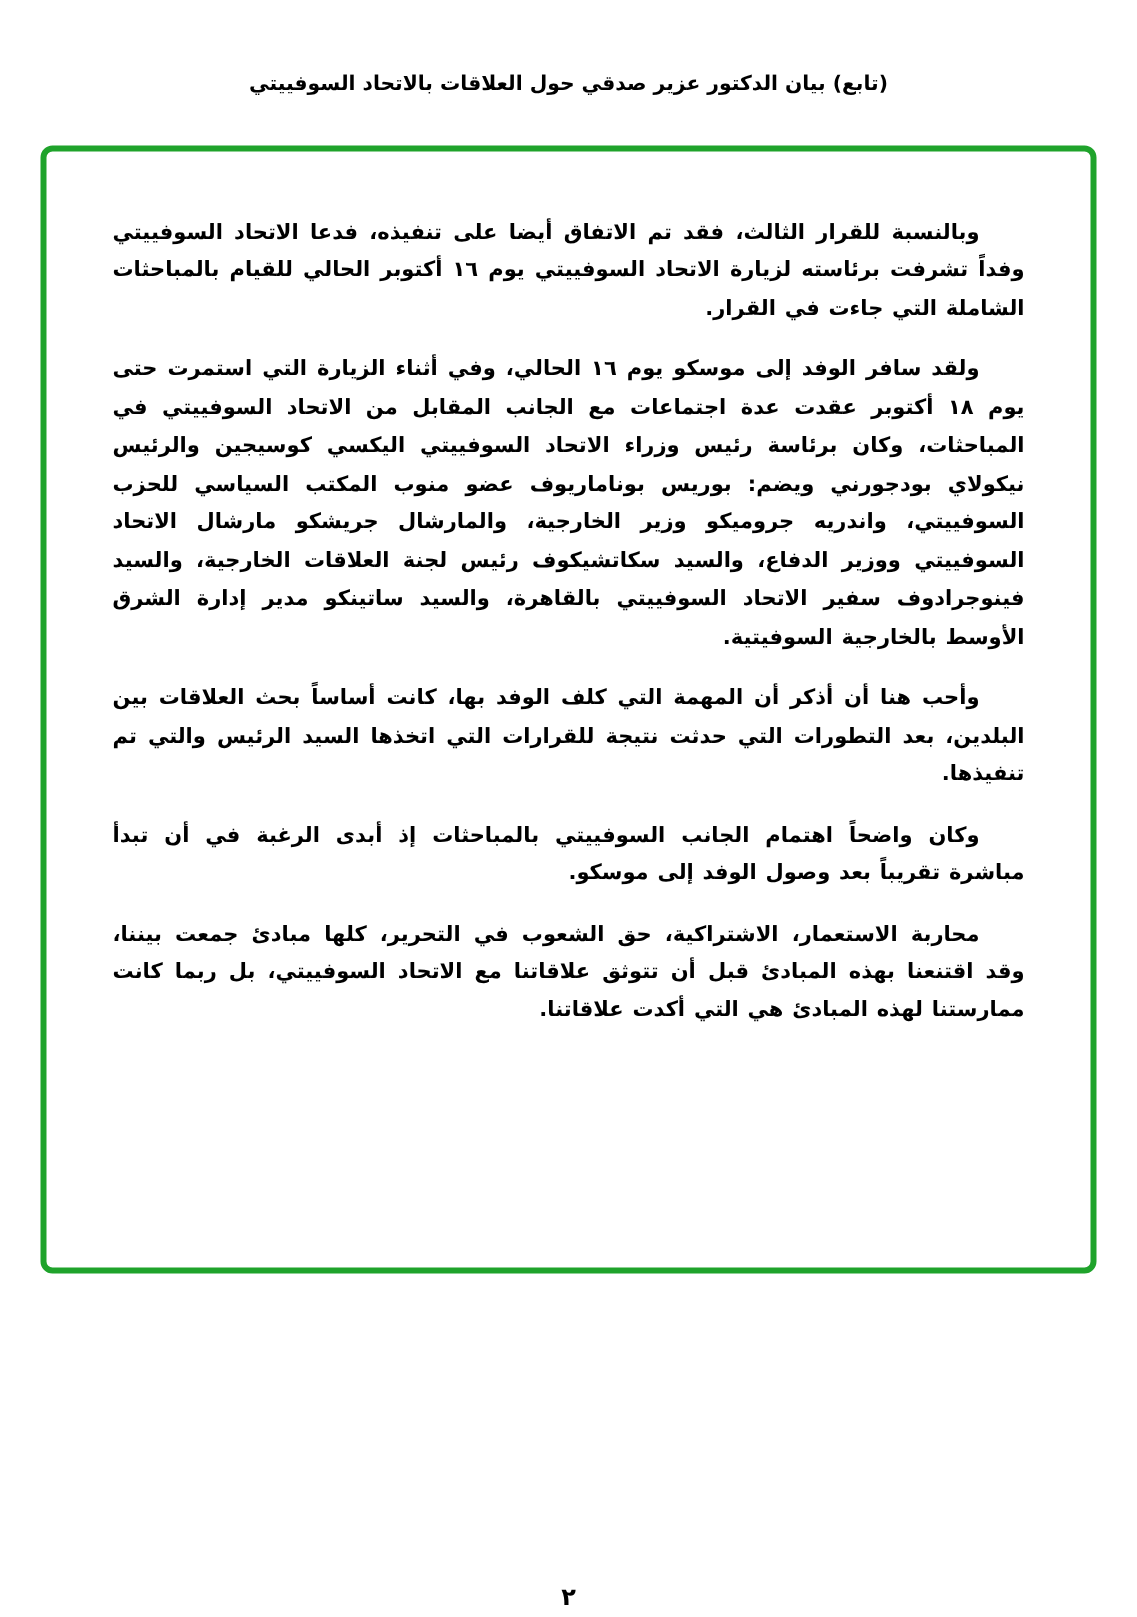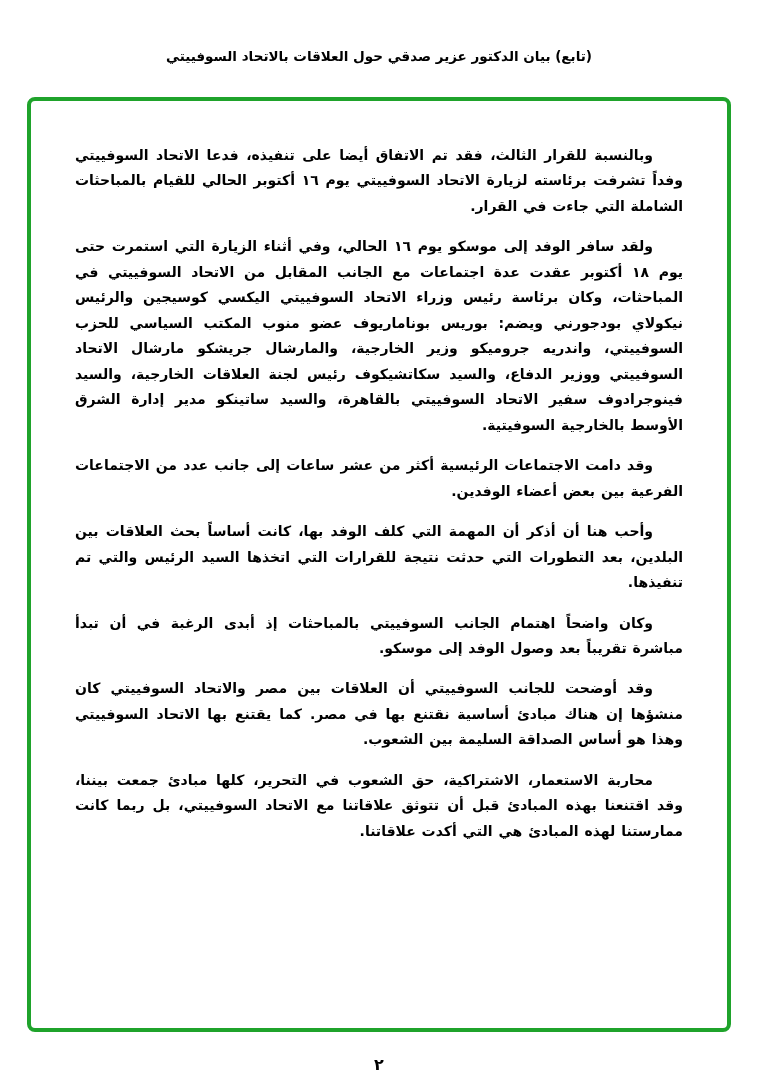--- a/index.html
+++ b/index.html
@@ -25,21 +25,21 @@
     font-size: 13.5px;
     font-weight: bold;
     color: #000000;
   }
 
   .green-frame {
     position: absolute;
     left: 27px;
     right: 27px;
     top: 85px;
-    height: 935px;
+    height: 752px;
     border: 4px solid #1fa32b;
     border-radius: 8px;
     padding: 42px 44px 28px 44px;
     overflow: hidden;
     background: #ffffff;
   }
 
   .doc-body {
     direction: rtl;
     text-align: justify;
@@ -74,23 +74,21 @@
 <body>
 
 <div class="page">
 
   <div class="doc-header">(تابع) بيان الدكتور عزير صدقي حول العلاقات بالاتحاد السوفييتي</div>
 
   <div class="green-frame">
     <div class="doc-body">
       <p>وبالنسبة للقرار الثالث، فقد تم الاتفاق أيضا على تنفيذه، فدعا الاتحاد السوفييتي وفداً تشرفت برئاسته لزيارة الاتحاد السوفييتي يوم ١٦ أكتوبر الحالي للقيام بالمباحثات الشاملة التي جاءت في القرار.</p>
       <p>ولقد سافر الوفد إلى موسكو يوم ١٦ الحالي، وفي أثناء الزيارة التي استمرت حتى يوم ١٨ أكتوبر عقدت عدة اجتماعات مع الجانب المقابل من الاتحاد السوفييتي في المباحثات، وكان برئاسة رئيس وزراء الاتحاد السوفييتي اليكسي كوسيجين والرئيس نيكولاي بودجورني ويضم: بوريس بوناماريوف عضو منوب المكتب السياسي للحزب السوفييتي، واندريه جروميكو وزير الخارجية، والمارشال جريشكو مارشال الاتحاد السوفييتي ووزير الدفاع، والسيد سكاتشيكوف رئيس لجنة العلاقات الخارجية، والسيد فينوجرادوف سفير الاتحاد السوفييتي بالقاهرة، والسيد ساتينكو مدير إدارة الشرق الأوسط بالخارجية السوفيتية.</p>
-      <p>وقد دامت الاجتماعات الرئيسية أكثر من عشر ساعات إلى جانب عدد من الاجتماعات الفرعية بين بعض أعضاء الوفدين.</p>
       <p>وأحب هنا أن أذكر أن المهمة التي كلف الوفد بها، كانت أساساً بحث العلاقات بين البلدين، بعد التطورات التي حدثت نتيجة للقرارات التي اتخذها السيد الرئيس والتي تم تنفيذها.</p>
       <p>وكان واضحاً اهتمام الجانب السوفييتي بالمباحثات إذ أبدى الرغبة في أن تبدأ مباشرة تقريباً بعد وصول الوفد إلى موسكو.</p>
-      <p>وقد أوضحت للجانب السوفييتي أن العلاقات بين مصر والاتحاد السوفييتي كان منشؤها إن هناك مبادئ أساسية نقتنع بها في مصر. كما يقتنع بها الاتحاد السوفييتي وهذا هو أساس الصداقة السليمة بين الشعوب.</p>
       <p>محاربة الاستعمار، الاشتراكية، حق الشعوب في التحرير، كلها مبادئ جمعت بيننا، وقد اقتنعنا بهذه المبادئ قبل أن تتوثق علاقاتنا مع الاتحاد السوفييتي، بل ربما كانت ممارستنا لهذه المبادئ هي التي أكدت علاقاتنا.</p>
     </div>
   </div>
 
   <div class="page-number">٢</div>
 
 </div>
 
 </body></html>

